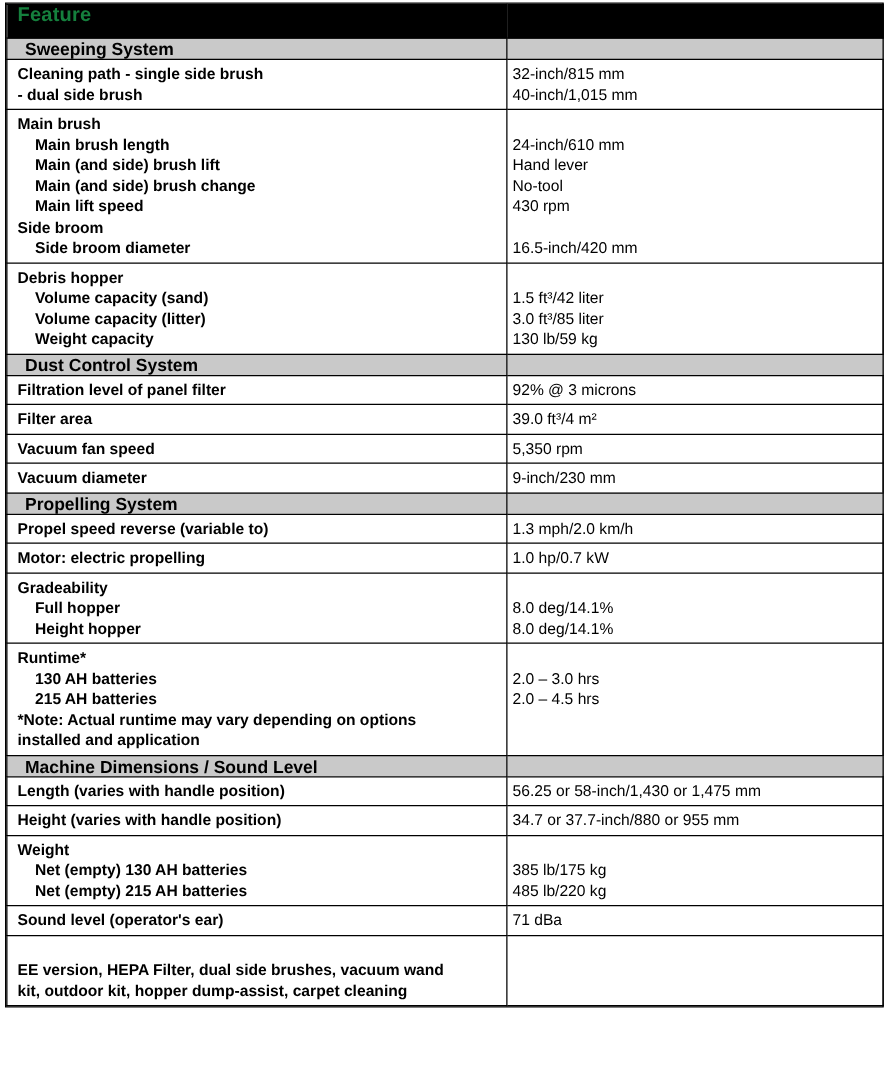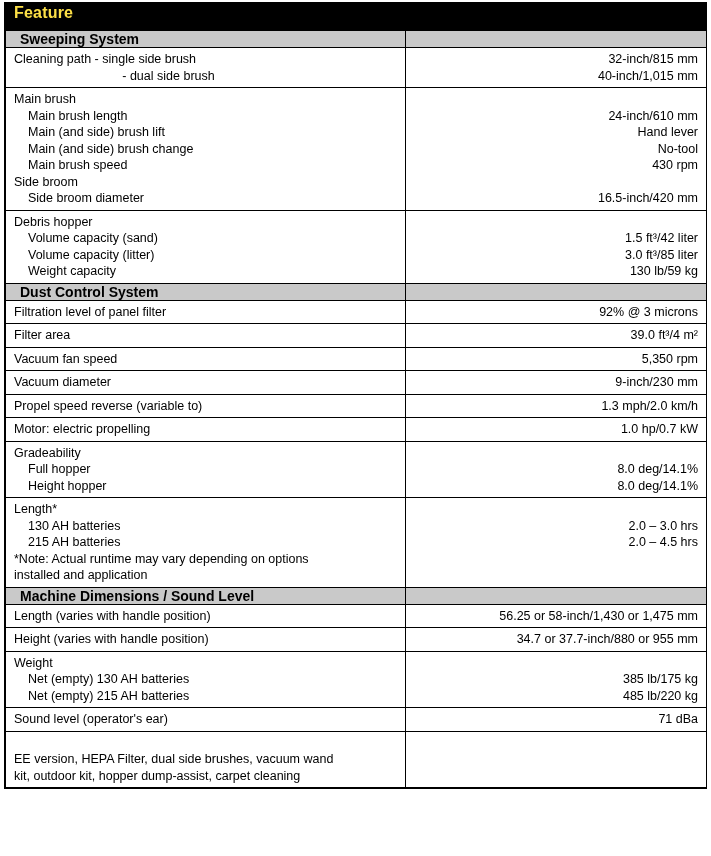--- a/index.html
+++ b/index.html
@@ -30,21 +30,21 @@
     border: 1px solid #000;
     padding: 0;
     vertical-align: top;
   }
   .col-left { width: 400px; }
   .col-right { width: 301px; }
 
   
   tr.hdr td {
     background: #000000;
-    color: #fde047;
+    color: #15803d;
     height: 26px;
     padding: 0;
   }
   .hdr-label {
     font-size: 16px;
     font-weight: bold;
     padding: 3px 0 3px 8px;
     letter-spacing: 0.2px;
   }
 
@@ -57,29 +57,30 @@
     font-size: 14px;
     font-weight: bold;
     padding: 3px 0 3px 14px;
   }
   .band-blank { background: #c9c9c9; }
 
   
   .cell-l {
     padding: 3px 4px 3px 8px;
     line-height: 16.5px;
+    font-weight: bold;
   }
   .cell-r {
     padding: 3px 8px 3px 4px;
     line-height: 16.5px;
-    text-align: right;
+    text-align: left;
   }
   .line { display: block; white-space: pre; }
   .ind1 { padding-left: 14px; }
-  .right-al { text-align: center; padding-right: 78px; display: block; }
+  .right-al { text-align: left; padding-right: 78px; display: block; }
 </style>
 </head>
 <body>
 
 <div class="sheet">
   <table class="spec">
     <colgroup>
         <col class="col-left">
         <col class="col-right">
       </colgroup>
@@ -116,21 +117,21 @@
           </td>
       </tr>
 
       <tr>
         <td>
             <div class="cell-l">
           <span class="line">Main brush</span>
           <span class="line ind1">Main brush length</span>
           <span class="line ind1">Main (and side) brush lift</span>
           <span class="line ind1">Main (and side) brush change</span>
-          <span class="line ind1">Main brush speed</span>
+          <span class="line ind1">Main lift speed</span>
           <span class="line">Side broom</span>
           <span class="line ind1">Side broom diameter</span>
         </div>
           </td>
         <td>
             <div class="cell-r">
           <span class="line">&nbsp;</span>
           <span class="line">24-inch/610 mm</span>
           <span class="line">Hand lever</span>
           <span class="line">No-tool</span>
@@ -209,20 +210,26 @@
               <span class="line">Vacuum diameter</span>
             </div>
           </td>
         <td>
             <div class="cell-r">
               <span class="line">9-inch/230 mm</span>
             </div>
           </td>
       </tr>
 
+      <tr class="band">
+        <td>
+          <span class="band-label">Propelling System</span>
+        </td>
+        <td class="band-blank"></td>
+      </tr>
 
       <tr>
         <td>
             <div class="cell-l">
               <span class="line">Propel speed reverse (variable to)</span>
             </div>
           </td>
         <td>
             <div class="cell-r">
               <span class="line">1.3 mph/2.0 km/h</span>
@@ -255,21 +262,21 @@
           <span class="line">&nbsp;</span>
           <span class="line">8.0 deg/14.1%</span>
           <span class="line">8.0 deg/14.1%</span>
         </div>
           </td>
       </tr>
 
       <tr>
         <td>
             <div class="cell-l">
-          <span class="line">Length*</span>
+          <span class="line">Runtime*</span>
           <span class="line ind1">130 AH batteries</span>
           <span class="line ind1">215 AH batteries</span>
           <span class="line">*Note: Actual runtime may vary depending on options</span>
           <span class="line">installed and application</span>
         </div>
           </td>
         <td>
             <div class="cell-r">
           <span class="line">&nbsp;</span>
           <span class="line">2.0 – 3.0 hrs</span>

